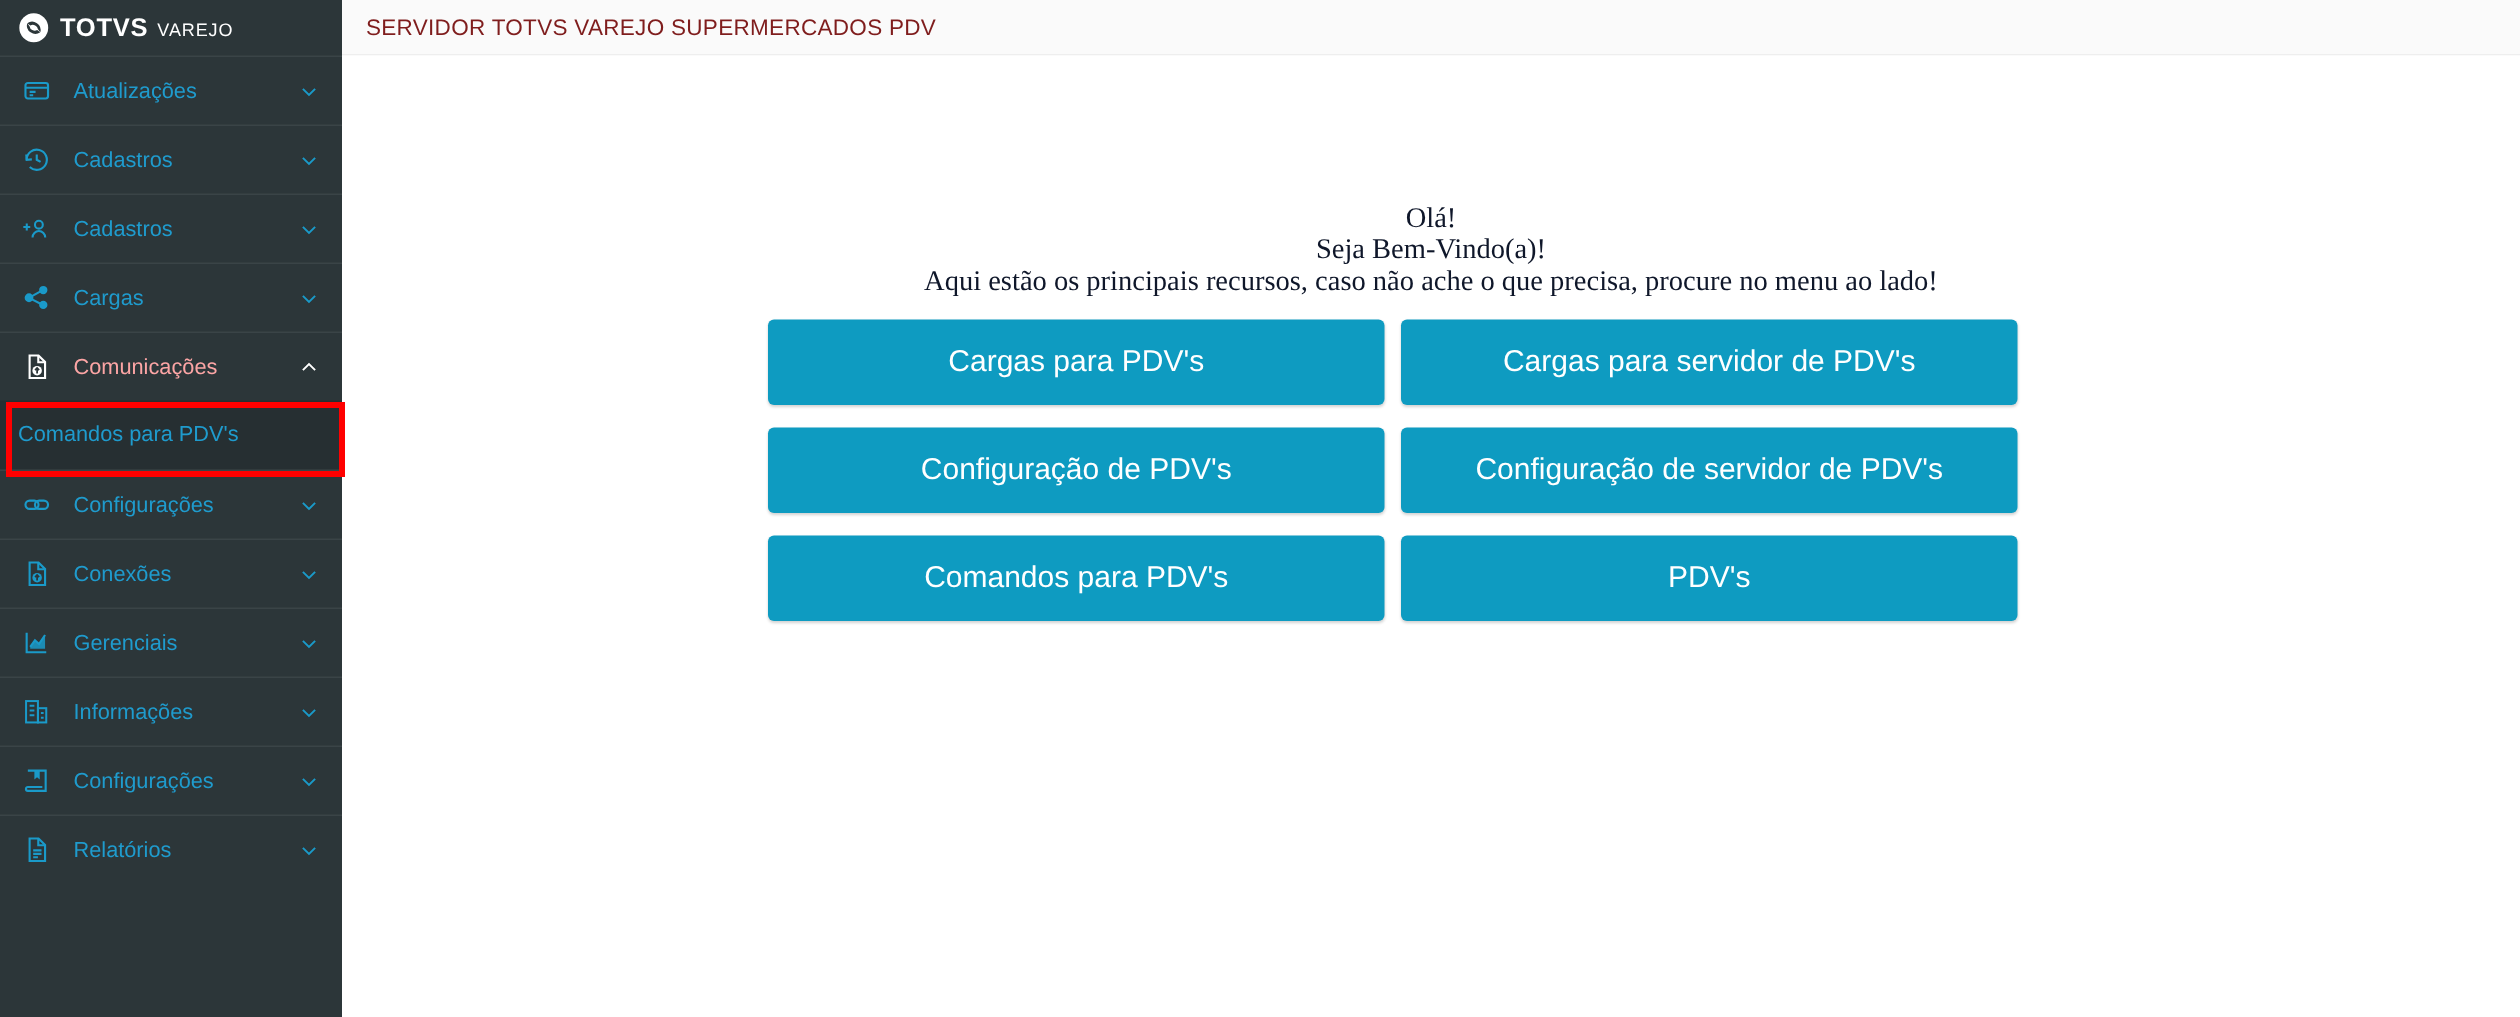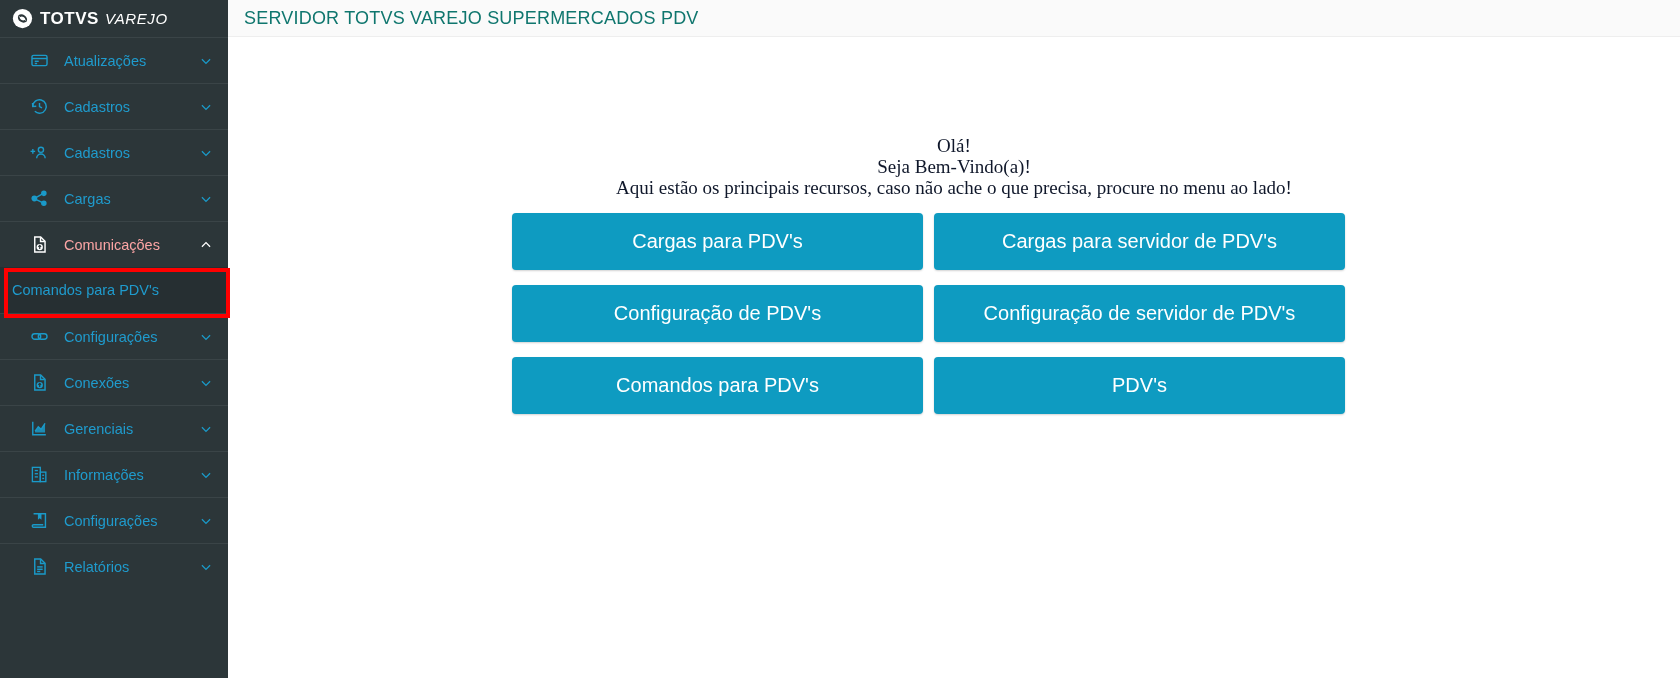--- a/index.html
+++ b/index.html
@@ -46,33 +46,32 @@
   }
   .brand-totvs {
     color: #ffffff;
     font-size: 17px;
     font-weight: bold;
     letter-spacing: 0.5px;
     font-family: "Liberation Sans", sans-serif;
   }
   .brand-sub {
     color: #ffffff;
-    font-size: 15px;
+    font-size: 12px;
     letter-spacing: 0.6px;
     font-family: "Liberation Sans", sans-serif;
-    font-style: italic;
   }
 
   .menu { width: 100%; }
   .menu-item {
     position: relative;
     height: 46px;
     display: flex;
     align-items: center;
-    padding: 0 14px 0 28px;
+    padding: 0 14px 0 13px;
     border-top: 1px solid #3a4447;
     cursor: pointer;
   }
   .menu-item .mi-icon {
     width: 22px;
     height: 22px;
     flex: 0 0 22px;
     display: flex;
     align-items: center;
     justify-content: center;
@@ -134,22 +133,22 @@
   }
   .topbar {
     height: 37px;
     background: #fafafa;
     border-bottom: 1px solid #eeeeee;
     display: flex;
     align-items: center;
     padding-left: 16px;
   }
   .topbar-title {
-    color: #0f766e;
-    font-size: 18px;
+    color: #7f1d1d;
+    font-size: 15px;
     letter-spacing: 0.2px;
     font-family: "Liberation Sans", sans-serif;
   }
 
   .content {
     flex: 1;
     position: relative;
     background: #ffffff;
   }
   .welcome {

